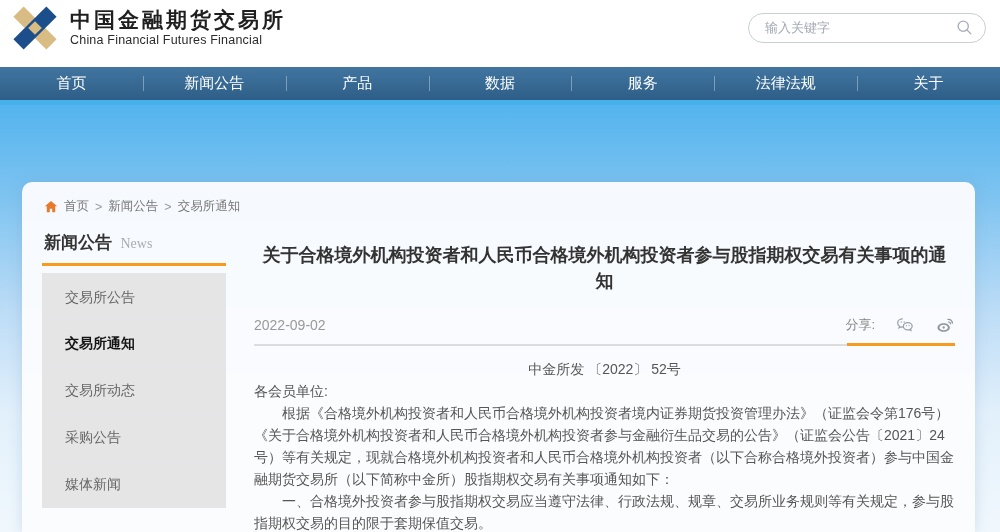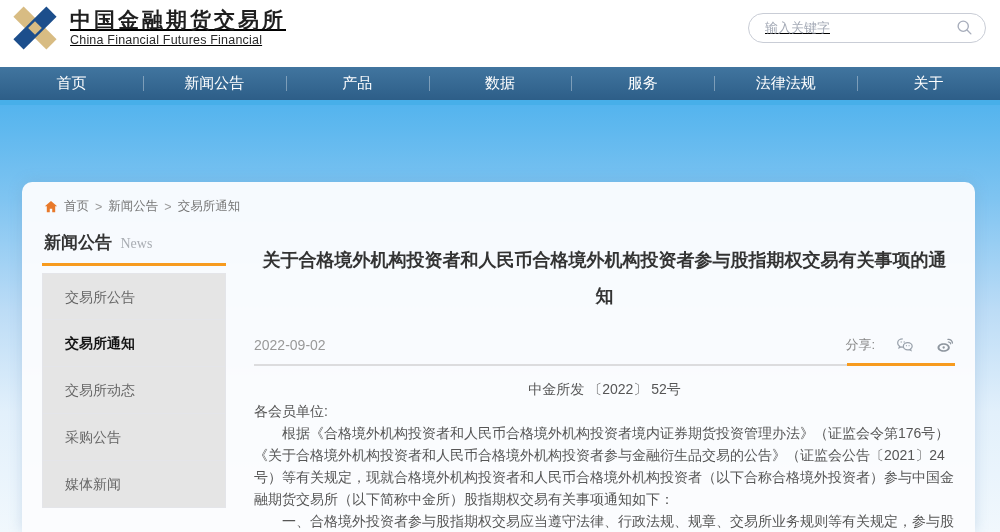--- a/index.html
+++ b/index.html
@@ -3,21 +3,21 @@
 <meta charset="utf-8">
 <style>
   * { margin:0; padding:0; box-sizing:border-box; }
   html,body { width:1000px; height:532px; overflow:hidden; }
   body { font-family:"Liberation Sans","DejaVu Sans",sans-serif; background:#fff; }
 
   .page { position:relative; width:1000px; height:532px; }
 
   
   .site-header { height:67px; background:#ffffff; display:flex; align-items:center;
-                 justify-content:space-between; padding:0 12px 12px 10px;text-decoration:underline; }
+                 justify-content:space-between; padding:0 12px 12px 10px; }
   .logo { display:flex; align-items:center; gap:10px; }
   .logo-mark { width:50px; height:50px; flex-shrink:0; }
   .logo-text .zh { font-size:21px; font-weight:bold; color:#1f1f1f; letter-spacing:3px; line-height:24px; }
   .logo-text .en { font-size:12.5px; color:#2b2b2b; margin-top:1px; letter-spacing:0.2px; }
 
   .search-box { width:238px; height:30px; border:1px solid #c9cdd6; border-radius:16px;
                 display:flex; align-items:center; padding:0 12px 0 16px; background:#fff; margin-right:2px; }
   .search-box input { border:none; outline:none; flex:1; font-size:13px; color:#a16207; background:transparent;
                       font-family:"Liberation Sans","DejaVu Sans",sans-serif; }
   .search-box input::placeholder { color:#a3a9b5; }
@@ -53,21 +53,21 @@
   .sidebar-head .t { font-size:17px; font-weight:bold; color:#333; }
   .sidebar-head .s { font-size:14px; color:#a9adb3; margin-left:4px;font-family:Liberation Serif, serif; }
   .side-menu { margin-top:7px; }
   .side-item { height:47px; line-height:46px; padding-left:22px; font-size:14px; color:#666;
                background:#e5e5e5; border:1px solid #e4e5e9; border-top:none; cursor:pointer; }
   .side-item:first-child { border-top:1px solid #e4e5e9; }
   .side-item.active { color:#141414; font-weight:bold; }
 
   
   .main-col { flex:1; padding-left:28px; min-width:0; }
-  .article-title { text-align:center; font-size:18px; font-weight:bold; color:#333; line-height:36px; margin-top:13px; }
+  .article-title { text-align:center; font-size:18px; font-weight:bold; color:#333; line-height:26px; margin-top:13px; }
   .meta-row { display:flex; justify-content:space-between; align-items:center; margin-top:21px; }
   .pub-date { font-size:14px; color:#999; }
   .share { display:flex; align-items:center; gap:20px; font-size:13px; color:#888; }
   .share svg { width:20px; height:20px; cursor:pointer; }
   .divider { position:relative; height:2px; background:#dcdcde; margin-top:9px; }
   .divider .orange-seg { position:absolute; right:0; top:-1px; height:3px; width:108px; background:#f79b1e; }
 
   .article-body { margin-top:12px; font-size:14px; color:#565656; line-height:22px; }
   .doc-number { text-align:center; }
   .article-body p.indent { text-indent:2em; }

